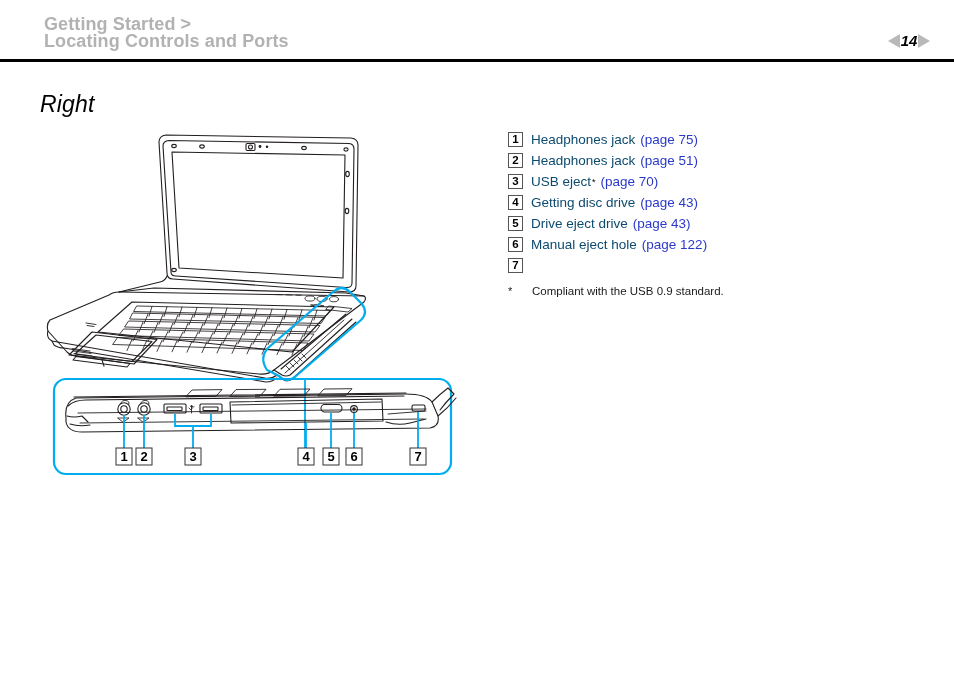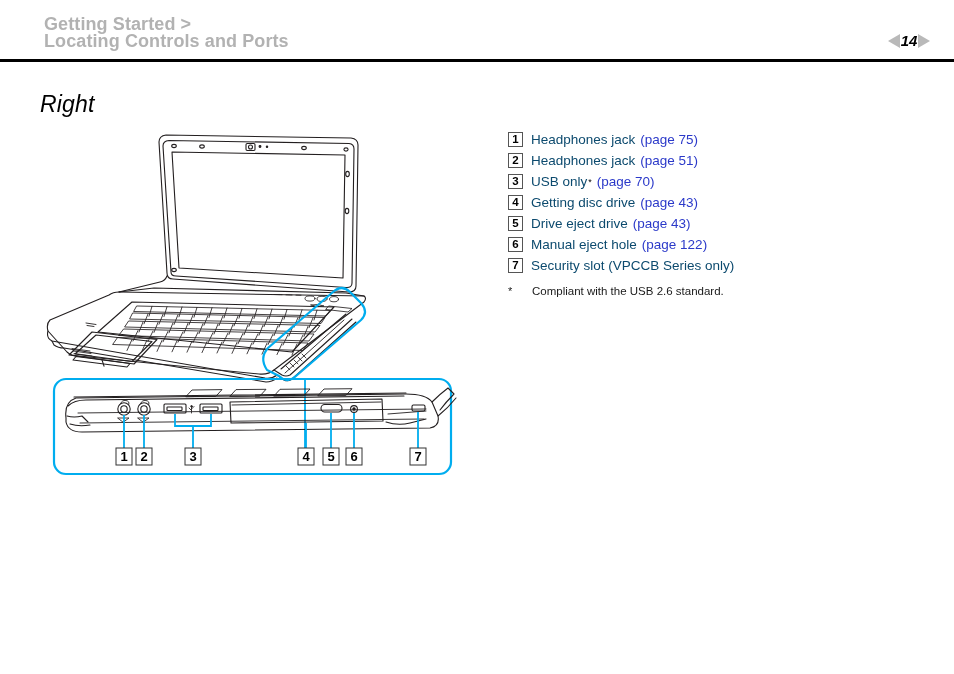--- a/index.html
+++ b/index.html
@@ -384,21 +384,21 @@
   </div>
 
   <div class="cl-item">
     <span class="cl-num">2</span>
     <span class="cl-label">Headphones jack</span>
     <span class="cl-page">(page 51)</span>
   </div>
 
   <div class="cl-item">
     <span class="cl-num">3</span>
-    <span class="cl-label">USB only</span>
+    <span class="cl-label">USB eject</span>
     <span class="cl-sup">*</span>
     <span class="cl-page">(page 70)</span>
   </div>
 
   <div class="cl-item">
     <span class="cl-num">4</span>
     <span class="cl-label">Getting disc drive</span>
     <span class="cl-page">(page 43)</span>
   </div>
 
@@ -409,21 +409,20 @@
   </div>
 
   <div class="cl-item">
     <span class="cl-num">6</span>
     <span class="cl-label">Manual eject hole</span>
     <span class="cl-page">(page 122)</span>
   </div>
 
   <div class="cl-item">
     <span class="cl-num">7</span>
-    <span class="cl-label">Security slot (VPCCB Series only)</span>
     <span class="cl-page"></span>
   </div>
 
   <div class="cl-footnote">
     <span class="fn-mark">*</span>
-    <span>Compliant with the USB 2.6 standard.</span>
+    <span>Compliant with the USB 0.9 standard.</span>
   </div>
 </div>
 
 </body></html>

